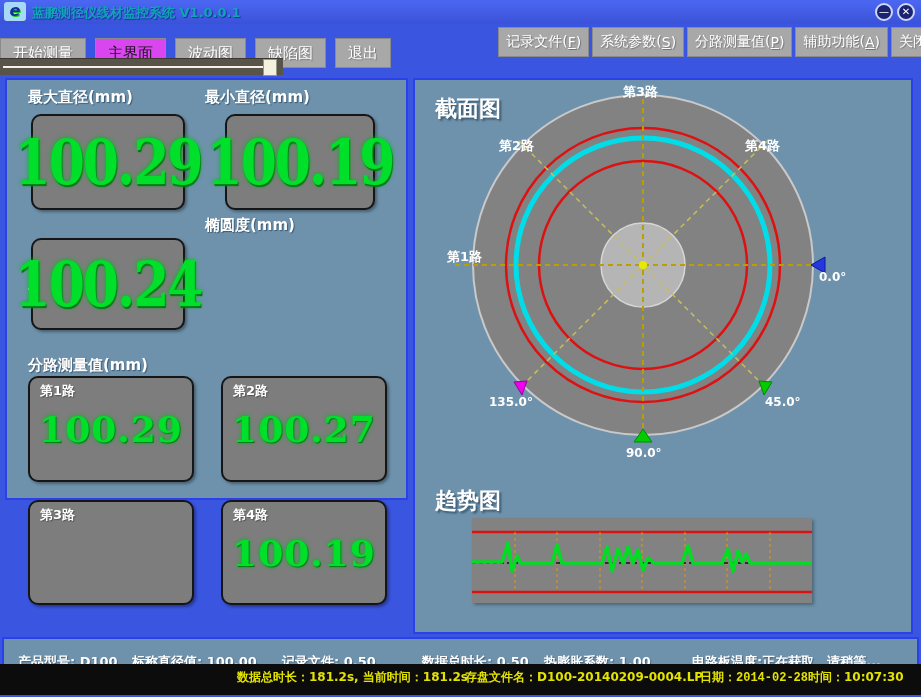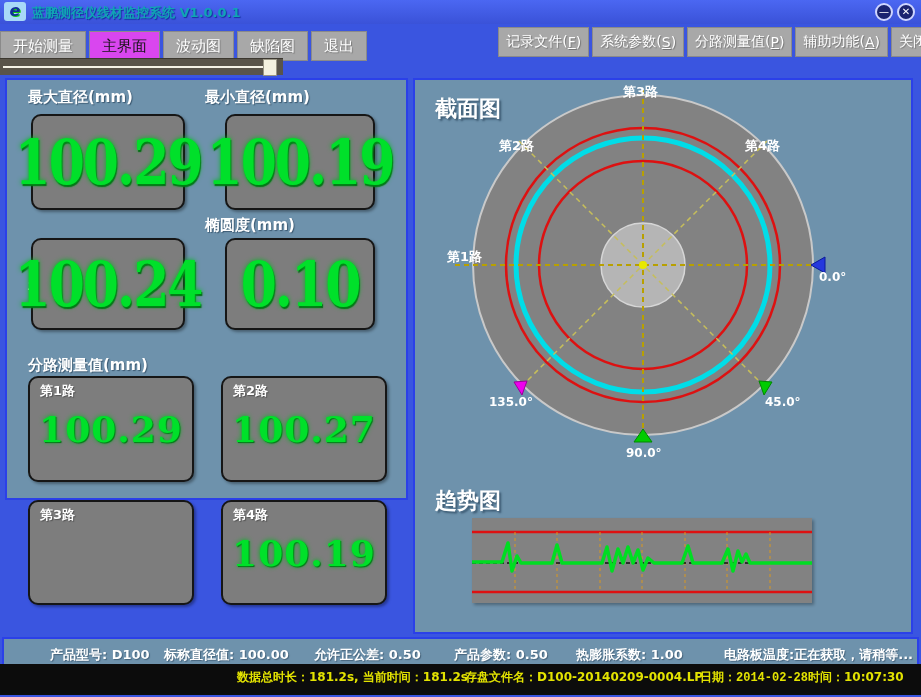--- a/index.html
+++ b/index.html
@@ -14,21 +14,21 @@
           border-radius:3px; color:#123097; font-weight:bold; font-style:italic; font-size:16px;
           text-align:center; line-height:18px; text-shadow:1px 1px 0 #14c814; }
   .win-title { position:absolute; left:32px; top:4px; font-size:13px; font-weight:bold;
                color:#11a4b4; text-shadow:1px 1px 1px #1630a0; white-space:nowrap; }
   .winbtns { position:absolute; right:6px; top:3px; display:flex; gap:4px; }
   .winbtn { width:18px; height:18px; border-radius:50%; background:#1b2470; border:2px solid #cfd6ff;
             color:#fff; font-size:10px; line-height:14px; text-align:center; cursor:pointer; }
 
   
   .toolbar-row { position:absolute; left:0; top:24px; right:0; height:34px; }
-  .tb-left { position:absolute; left:0; top:7px; display:flex; gap:3px; }
+  .tb-left { position:absolute; left:0; top:14px; display:flex; gap:9px; }
   .tb { height:30px; background:#a8a8a8; border:1px solid #8a8a8a; color:#fff; font-size:15px;
         padding:0 12px; display:flex; align-items:center; text-shadow:1px 1px 1px #777; cursor:pointer; white-space:nowrap; }
   .tb.active { background:#d946ef; color:#141414; text-shadow:none; }
   .menu { position:absolute; right:-42px; top:3px; display:flex; gap:3px; }
   .menu-item { height:30px; background:#a8a8a8; border:1px solid #8a8a8a; color:#fff; font-size:14px;
                padding:0 7px; display:flex; align-items:center; text-shadow:1px 1px 1px #777;
                cursor:pointer; white-space:nowrap; }
   .menu-item u { text-decoration:underline; }
 
   
@@ -56,21 +56,21 @@
   .panel-title { position:absolute; color:#fff; font-weight:bold; font-size:22px; text-shadow:2px 2px 2px #3c5a72; }
 
   .trend-wrap { position:absolute; left:57px; top:438px; width:340px; height:85px; background:#828282;
                 box-shadow:2px 2px 3px rgba(0,0,0,.3); }
 
   .svg-abs { position:absolute; left:0; top:0; }
 
   
   .status-bar { position:absolute; left:2px; right:2px; top:637px; height:33px; background:#6e92ac;
                 border:2px solid #2b40e8; color:#fff; font-size:13px; font-weight:bold; }
-  .status-item { position:absolute; top:7px; white-space:nowrap; text-shadow:1px 1px 1px #46647c;margin-left:32px; }
+  .status-item { position:absolute; top:14px; white-space:nowrap; text-shadow:1px 1px 1px #46647c; }
   .bottom-bar { position:absolute; left:0; right:0; bottom:2px; height:31px; background:#0c0c0c;
                 color:#e3e300; font-size:12px; font-weight:bold; }
   .bottom-item { position:absolute; top:5px; white-space:nowrap; }
 </style>
 </head>
 <body>
 
 <div class="window">
 
   <div class="titlebar">
@@ -129,23 +129,20 @@
         <span class="digits digits-lg">100.29</span>
       </div>
     <div class="box" style="left:218px;top:34px;width:150px;height:96px;">
         <span class="digits digits-lg">100.19</span>
       </div>
 
     <div class="meas-label" style="left:21px;top:152px;margin-top:48px;">平均直径(mm)</div>
     <div class="meas-label" style="left:198px;top:136px;">椭圆度(mm)</div>
     <div class="box" style="left:24px;top:158px;width:154px;height:92px;">
         <span class="digits digits-lg">100.24</span>
-      </div>
-    <div class="box" style="left:218px;top:158px;width:150px;height:92px;">
-        <span class="digits digits-lg">0.10</span>
       </div>
 
     <div class="meas-label" style="left:21px;top:276px;">分路测量值(mm)</div>
 
     <div class="box" style="left:21px;top:296px;width:166px;height:106px;">
       <div class="ch-label">第1路</div>
       <span class="digits digits-md">100.29</span>
     </div>
     <div class="box" style="left:214px;top:296px;width:166px;height:106px;">
       <div class="ch-label">第2路</div>
@@ -206,22 +203,22 @@
         <line x1="298" y1="14" x2="298" y2="74" stroke="#d89820" stroke-width="1" stroke-dasharray="3,3"></line>
         <line x1="0" y1="45" x2="340" y2="45" stroke="#111" stroke-width="1.5" stroke-dasharray="4,3"></line>
         <polyline fill="none" stroke="#00dd22" stroke-width="3.5" stroke-linejoin="round" points="0,44 30,44 36,25 40,53 45,38 49,45 80,45 85,27 90,45 130,45 135,29 140,53 146,31 151,45 156,29 161,45 166,32 171,52 176,40 182,45 210,45 216,28 221,45 250,45 256,31 261,53 266,33 270,44 274,36 278,45 340,45"></polyline>
       </svg>
     </div>
   </div>
 
   <div class="status-bar">
     <div class="status-item" style="left:14px;"><span>产品型号:</span> <span>D100</span></div>
     <div class="status-item" style="left:128px;"><span>标称直径值:</span> <span>100.00</span></div>
-    <div class="status-item" style="left:278px;"><span>允许正公差:</span> <span>0.50</span></div>
-    <div class="status-item" style="left:418px;"><span>产品参数:</span> <span>0.50</span></div>
+    <div class="status-item" style="left:278px;"><span>记录文件:</span> <span>0.50</span></div>
+    <div class="status-item" style="left:418px;"><span>数据总时长:</span> <span>0.50</span></div>
     <div class="status-item" style="left:540px;"><span>热膨胀系数:</span> <span>1.00</span></div>
     <div class="status-item" style="left:688px;"><span>电路板温度:</span><span>正在获取，请稍等...</span></div>
   </div>
 
   <div class="bottom-bar">
     <div class="bottom-item" style="left:237px;"><span>数据总时长：</span><span>181.2s,</span> <span>当前时间：</span><span>181.2s</span></div>
     <div class="bottom-item" style="left:465px;"><span>存盘文件名：</span><span>D100-20140209-0004.LP</span></div>
     <div class="bottom-item" style="left:700px;font-family:Liberation Mono, monospace;"><span>日期：</span><span>2014-02-28</span></div>
     <div class="bottom-item" style="left:808px;"><span>时间：</span><span>10:07:30</span></div>
   </div>

